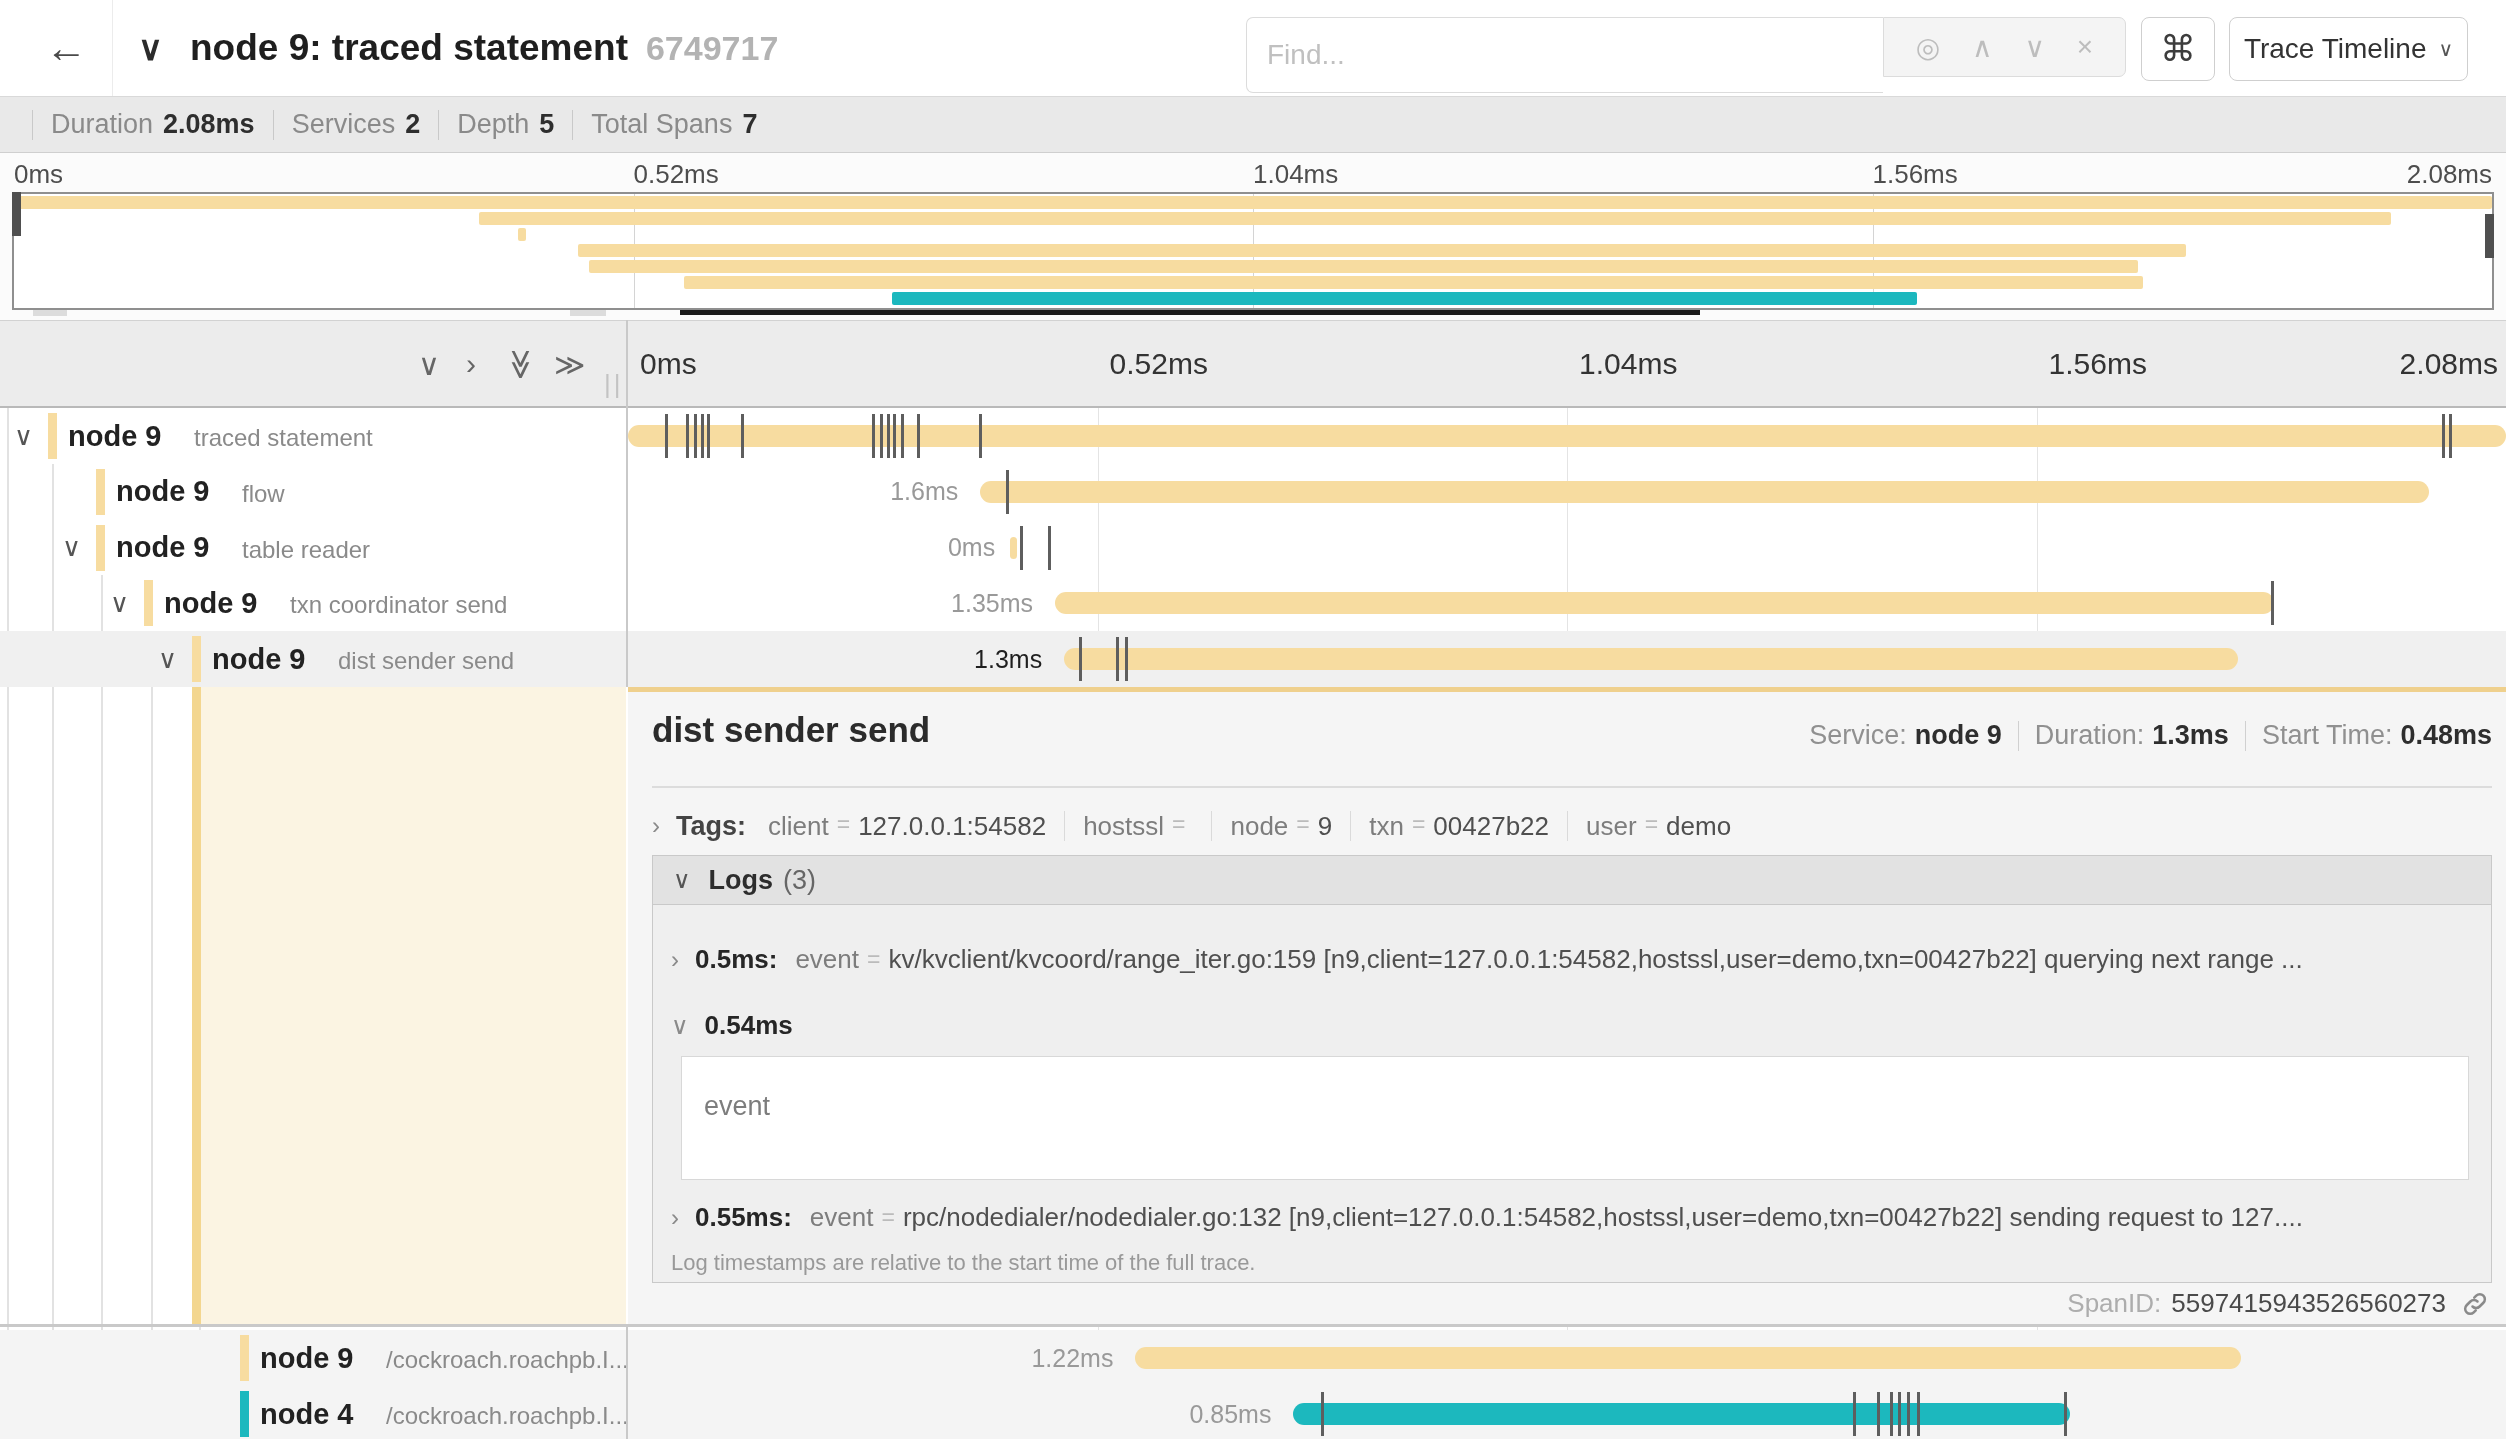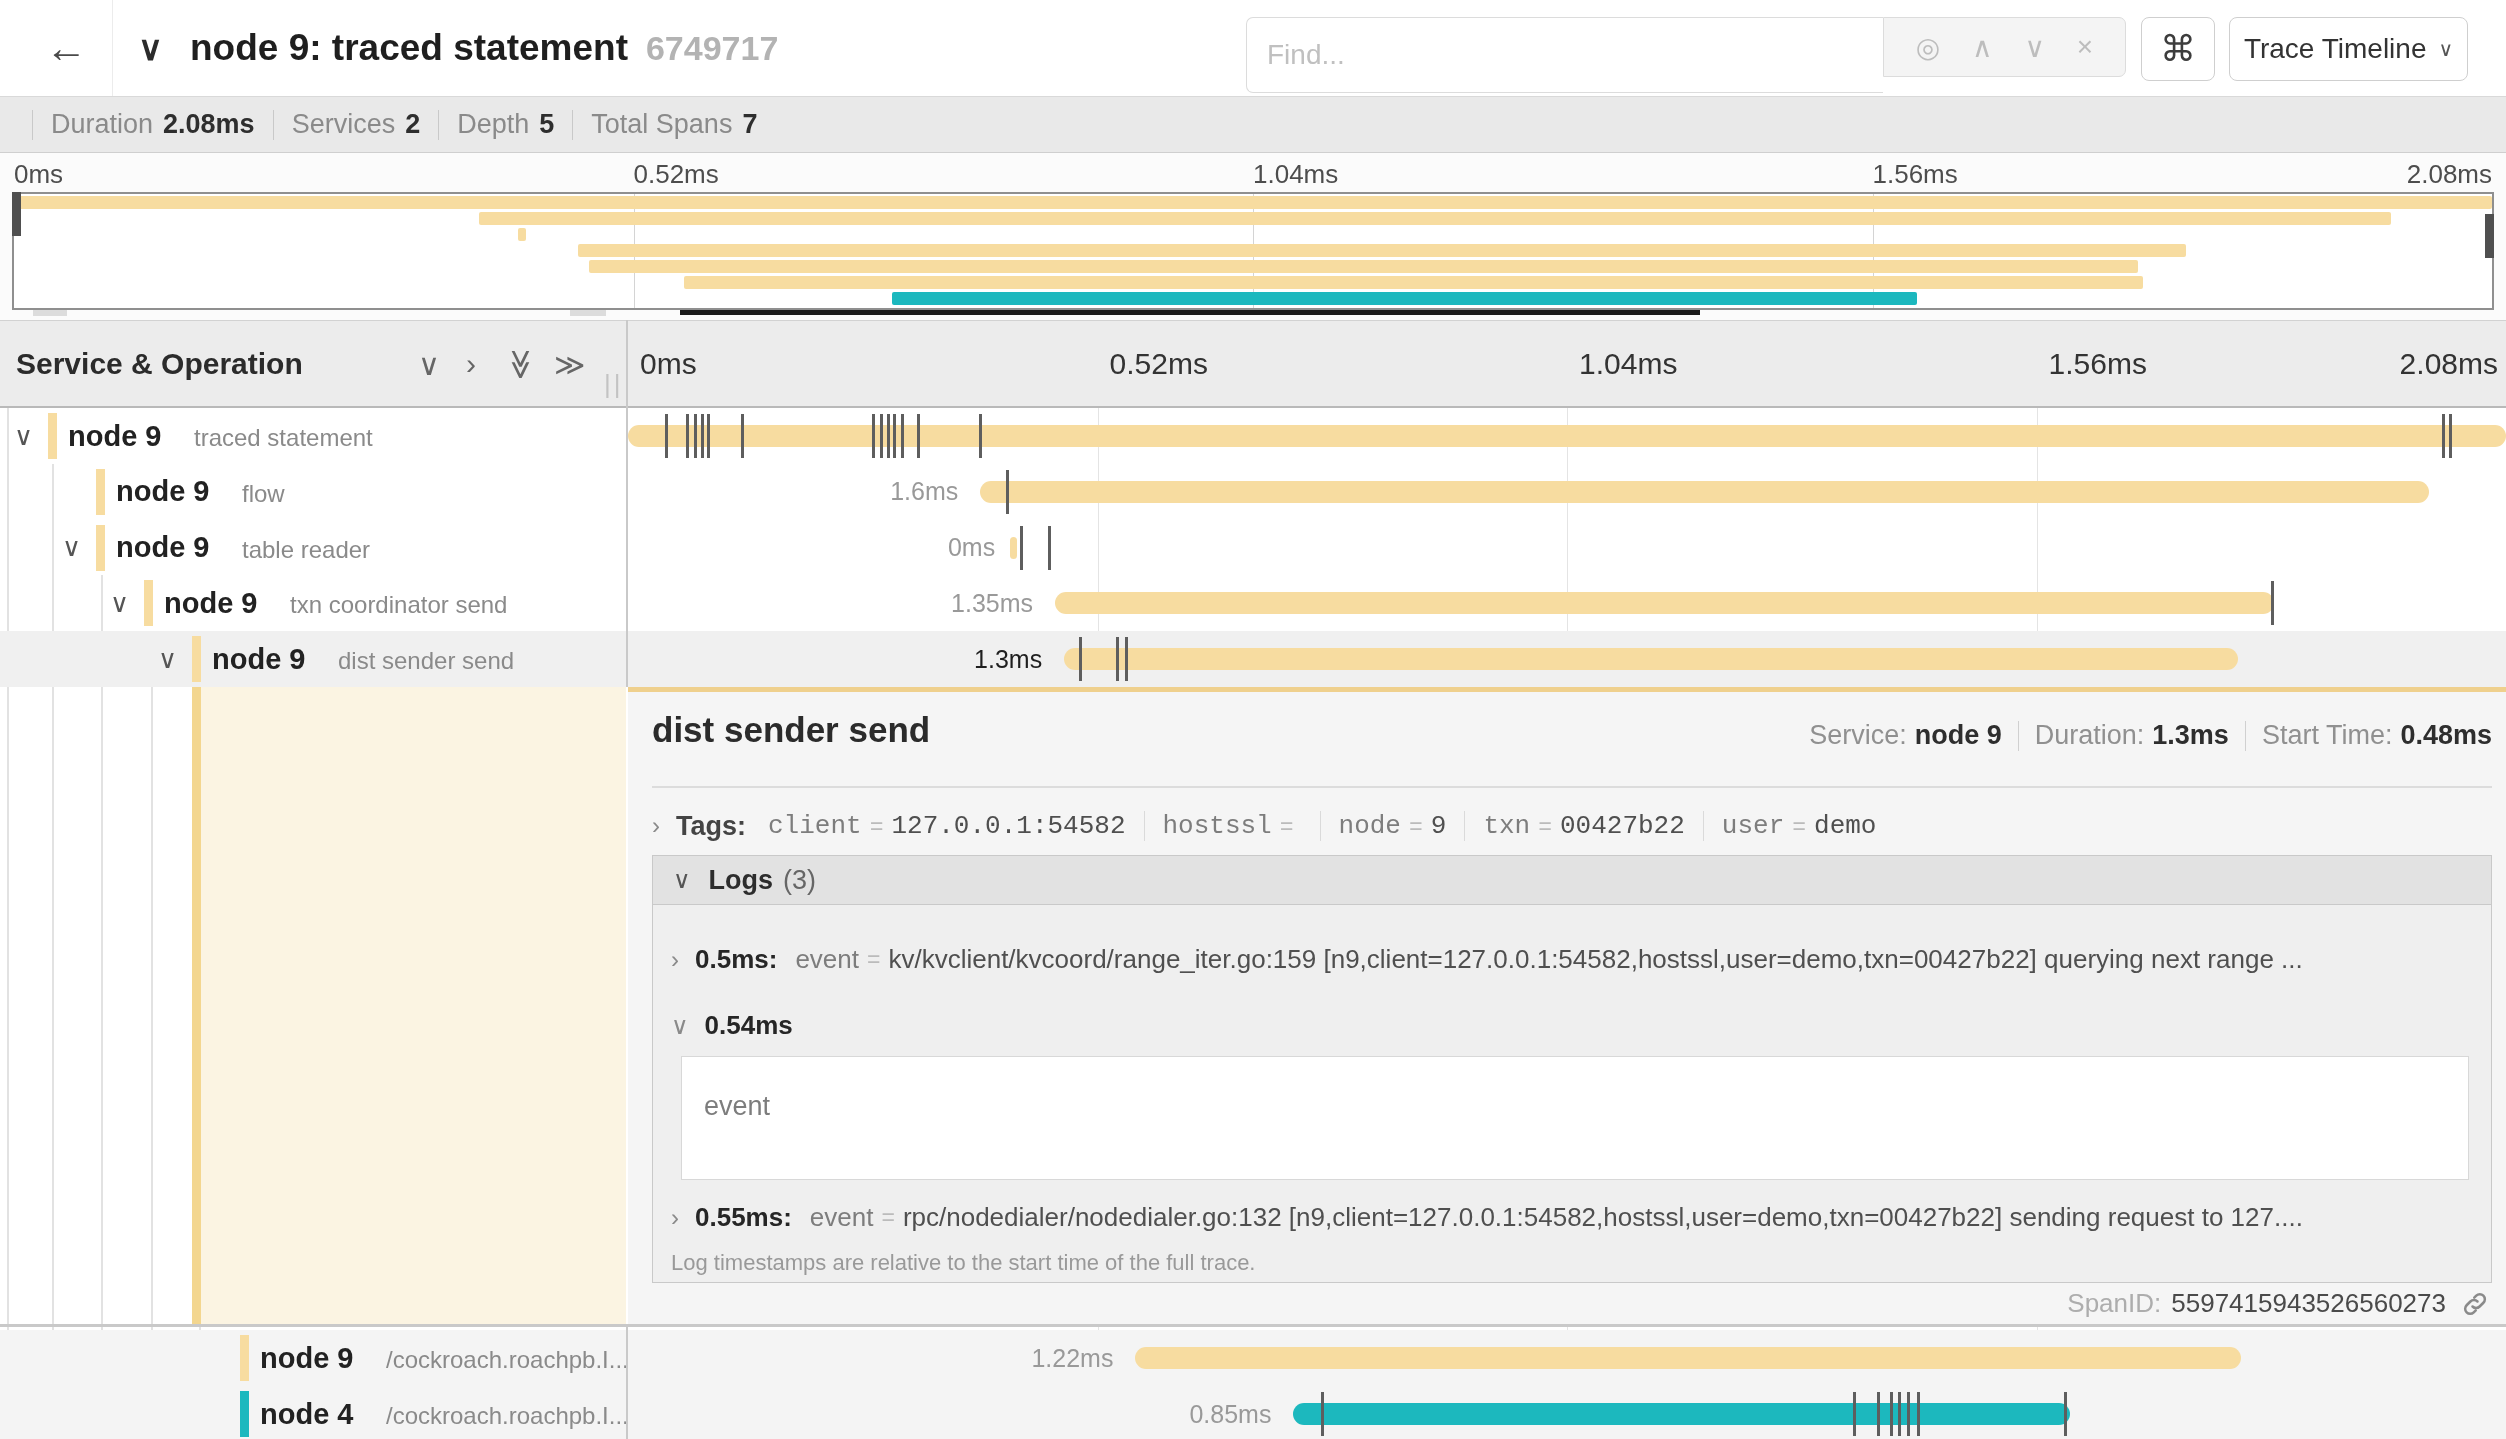--- a/index.html
+++ b/index.html
@@ -80,21 +80,21 @@
   .det-bottom{left:0;top:1324px;width:2506px;height:3px;background:#c9c9c9;}
   .det-title{position:absolute;left:24px;top:18px;font-size:35px;font-weight:bold;color:#2b2b2b;}
   .det-stats{position:absolute;right:14px;top:28px;display:flex;align-items:center;font-size:27px;}
   .det-stats .lbl{color:#909090;margin-right:8px;}
   .det-stats .val{color:#2e2e2e;font-weight:bold;}
   .det-sep{width:1px;height:30px;background:#d0d0d0;margin:0 16px;}
   .det-hr{position:absolute;left:24px;top:94px;width:1840px;height:2px;background:#dcdcdc;}
   .tags-row{position:absolute;left:24px;top:112px;display:flex;align-items:center;font-size:26px;height:44px;}
   .tags-row .chev{color:#8a8a8a;font-size:24px;margin-right:16px;cursor:pointer;}
   .tags-row .tlabel{font-weight:bold;color:#444;font-size:27px;margin-right:22px;}
-  .tag-pair{display:flex;align-items:flex-end;white-space:nowrap;font-family:Liberation Mono, monospace;}
+  .tag-pair{display:flex;align-items:flex-start;white-space:nowrap;}
   .tag-pair .k{color:#7d7d7d;}
   .tag-pair .eq{color:#bbb;margin:0 8px;font-size:23px;}
   .tag-pair .v{color:#4f4f4f;}
   .tag-div{width:1px;height:30px;background:#dadada;margin:0 18px;}
   .logs-box{position:absolute;left:24px;top:163px;width:1840px;height:428px;border:1px solid #c9c9c9;background:#efefef;box-sizing:border-box;}
   .logs-head{height:48px;background:#e2e2e2;border-bottom:1px solid #c9c9c9;display:flex;align-items:center;padding-left:20px;cursor:pointer;}
   .logs-head .chev{color:#555;font-size:24px;margin-right:18px;}
   .logs-head .t{font-weight:bold;font-size:27px;color:#2d2d2d;margin-right:10px;}
   .logs-head .c{font-size:27px;color:#666;}
   .log-line{position:absolute;left:18px;display:flex;align-items:center;font-size:26px;white-space:nowrap;overflow:hidden;width:1790px;cursor:pointer;}
@@ -188,21 +188,20 @@
         <div class="mini-bar teal" style="left: 878.022px; width: 1024.56px; top: 98px;"></div>
       </div>
     <div class="scrub" style="left:12px;top:39px;"></div>
     <div class="scrub" style="left:2485px;top:61px;"></div>
     <div class="mini-foot-dark"></div>
     <div class="mini-tab" style="left:33px;width:34px;"></div>
     <div class="mini-tab" style="left:570px;width:36px;"></div>
   </div>
 
   <div class="abs tl-head">
-    <div class="svc-op">Service &amp; Operation</div>
     <div class="head-ic" style="left:418px;">∨</div>
     <div class="head-ic" style="left:466px;">›</div>
     <div class="head-ic" style="left:506px;">
         <span class="rot90">≫</span>
       </div>
     <div class="head-ic" style="left:554px;">≫</div>
     <div class="col-drag">||</div>
     <div id="main-ticks">
         <div class="tick-lab" style="left: 640px;">0ms</div>
         <div class="tick-lab" style="left: 1109.5px;">0.52ms</div>

